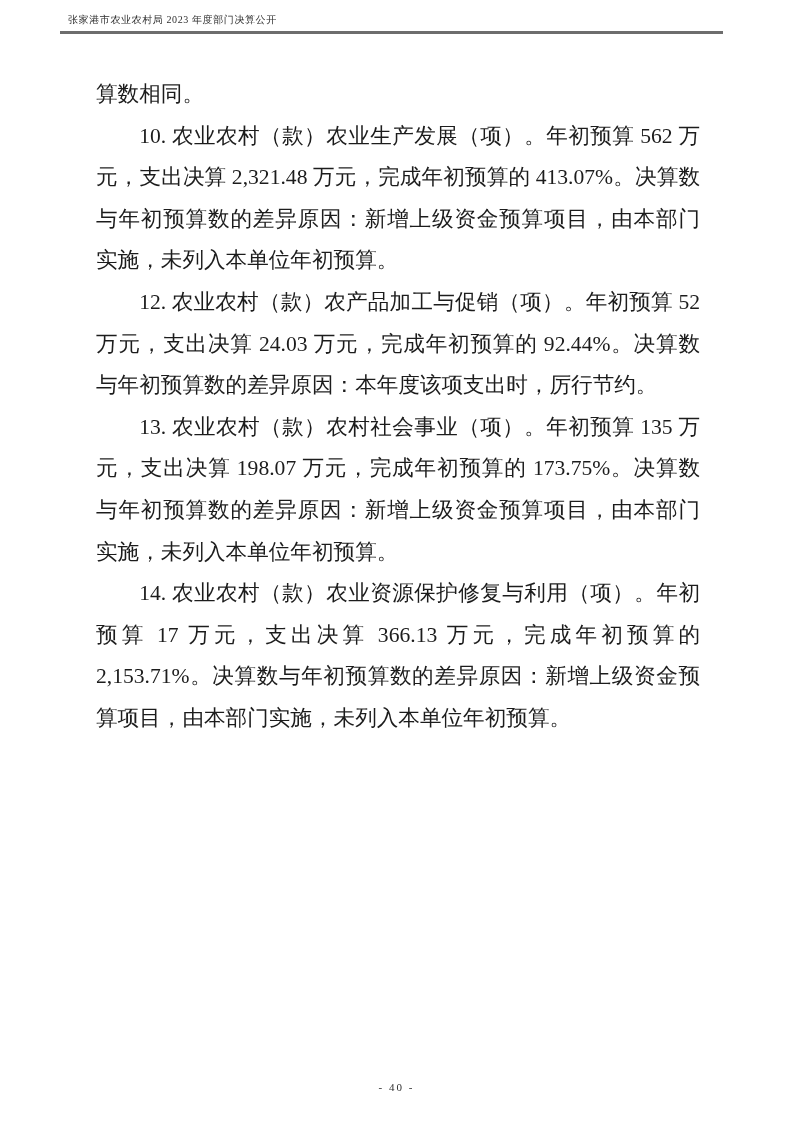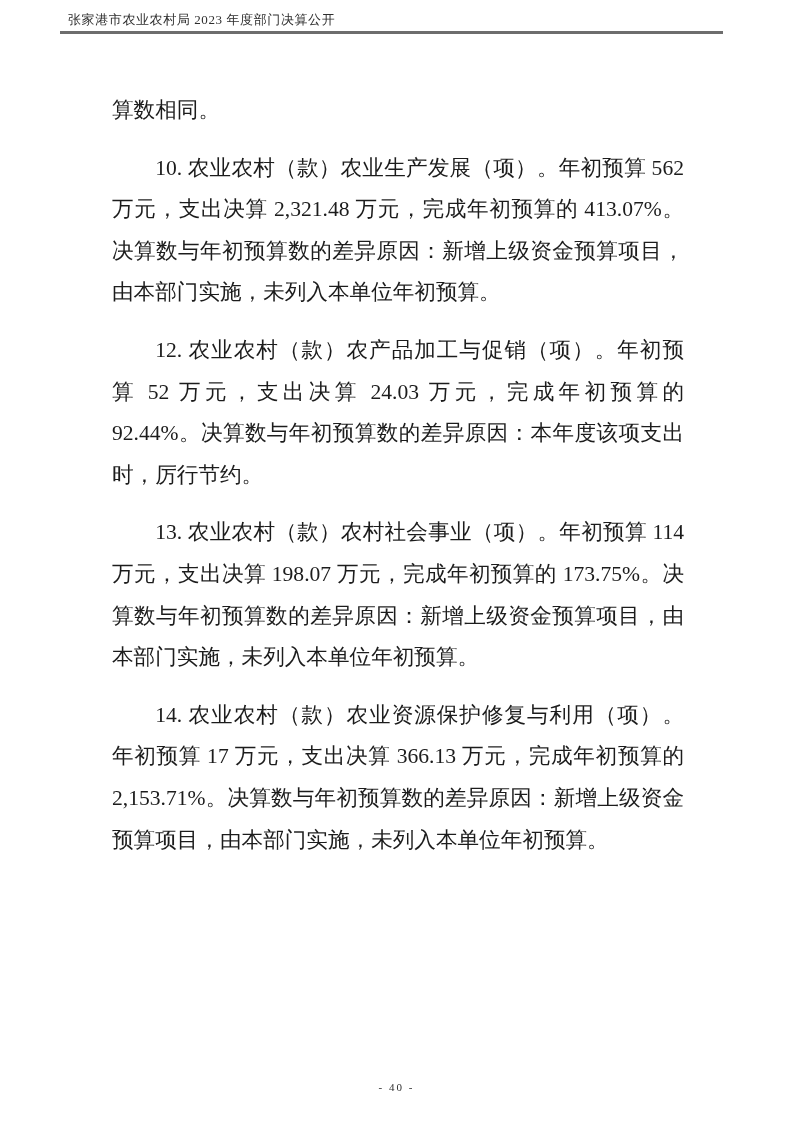--- a/index.html
+++ b/index.html
@@ -15,21 +15,21 @@
     background: #ffffff;
     overflow: hidden;
     font-family: "Liberation Serif", "DejaVu Serif", serif;
     color: #1e1e1e;
   }
   
   .header-title {
     position: absolute;
     left: 68px;
     top: 11px;
-    font-size: 13px;
+    font-size: 10px;
     line-height: 17px;
     letter-spacing: 0.6px;
     color: #2e2e2e;
     white-space: nowrap;
   }
   .header-rule {
     position: absolute;
     left: 60px;
     top: 31px;
     width: 663px;
@@ -42,21 +42,21 @@
     left: 96px;
     top: 74px;
     width: 604px;
     font-size: 21.6px;
     line-height: 41.6px;
     text-align: justify;
     text-justify: inter-ideograph;
     color: #1c1c1c;
   }
   .doc-body p {
-    margin: 16px;
+    margin: 0;
     padding: 0;
   }
   .doc-body p.indent {
     text-indent: 2em;
   }
   
   .footer {
     position: absolute;
     left: 0;
     width: 793px;
@@ -76,21 +76,21 @@
 
   <div class="header">
     <div class="header-title">张家港市农业农村局 2023 年度部门决算公开</div>
     <div class="header-rule"></div>
   </div>
 
   <div class="doc-body">
       <p>算数相同。</p>
       <p class="indent">10. 农业农村（款）农业生产发展（项）。年初预算 562 万元，支出决算 2,321.48 万元，完成年初预算的 413.07%。决算数与年初预算数的差异原因：新增上级资金预算项目，由本部门实施，未列入本单位年初预算。</p>
       <p class="indent">12. 农业农村（款）农产品加工与促销（项）。年初预算 52 万元，支出决算 24.03 万元，完成年初预算的 92.44%。决算数与年初预算数的差异原因：本年度该项支出时，厉行节约。</p>
-      <p class="indent">13. 农业农村（款）农村社会事业（项）。年初预算 114 万元，支出决算 198.07 万元，完成年初预算的 173.75%。决算数与年初预算数的差异原因：新增上级资金预算项目，由本部门实施，未列入本单位年初预算。</p>
+      <p class="indent">13. 农业农村（款）农村社会事业（项）。年初预算 135 万元，支出决算 198.07 万元，完成年初预算的 173.75%。决算数与年初预算数的差异原因：新增上级资金预算项目，由本部门实施，未列入本单位年初预算。</p>
       <p class="indent">14. 农业农村（款）农业资源保护修复与利用（项）。年初预算 17 万元，支出决算 366.13 万元，完成年初预算的 2,153.71%。决算数与年初预算数的差异原因：新增上级资金预算项目，由本部门实施，未列入本单位年初预算。</p>
     </div>
 
   <div class="footer">
     <span class="page-number">- 40 -</span>
   </div>
 
 </div>
 
 </body></html>

